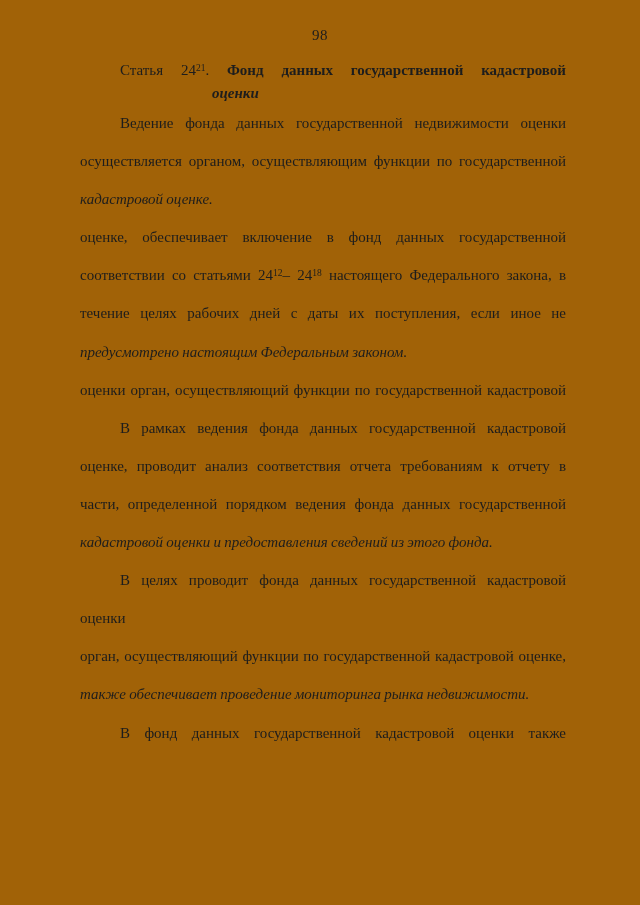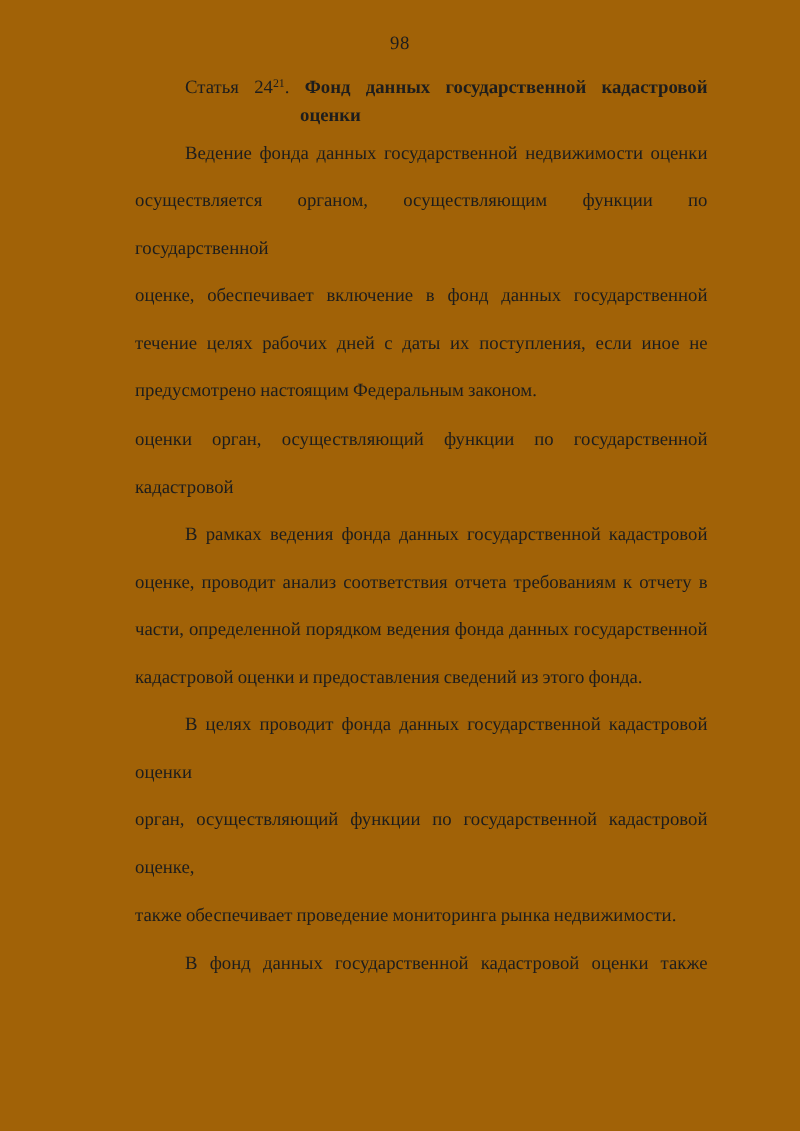--- a/index.html
+++ b/index.html
@@ -38,28 +38,28 @@
     padding-left: 132px;
   }
   .body-text .line {
     line-height: 38.1px;
   }
   .line {
     text-align: justify;
     text-align-last: justify;
     word-spacing: -0.5px;
     white-space: normal;
-    margin-left: 28px;
   }
   .line.indent {
     text-indent: 40px;
   }
   .line.last {
     text-align: right;
     text-align-last: left;
+    font-style: italic;
   }
   .b {
     font-weight: bold;
   }
   .sup {
     font-size: 9.5px;
     vertical-align: 4.5px;
     line-height: 0;
   }
 </style>
@@ -70,23 +70,25 @@
   <div class="pagenum">98</div>
   <div class="content">
     <div class="heading">
         <div class="line indent"><span class="">Статья 24</span><span class="sup">21</span><span class="">. </span><span class="b ">Фонд данных государственной кадастровой</span></div>
         <div class="line last"><span class="b ">оценки</span></div>
       </div>
     <div class="body-text">
       <div class="para">
           <div class="line indent"><span class="">Ведение фонда данных государственной недвижимости оценки</span></div>
           <div class="line"><span class="">осуществляется органом, осуществляющим функции по государственной</span></div>
+          <div class="line last"><span class="">кадастровой оценке.</span></div>
         </div>
       <div class="para">
           <div class="line"><span class="">оценке, обеспечивает включение в фонд данных государственной</span></div>
+          <div class="line"><span class="">соответствии со статьями 24</span><span class="sup">12</span><span class="">– 24</span><span class="sup">18</span><span class=""> настоящего Федерального закона, в</span></div>
           <div class="line"><span class="">течение целях рабочих дней с даты их поступления, если иное не</span></div>
           <div class="line last"><span class="">предусмотрено настоящим Федеральным законом.</span></div>
         </div>
       <div class="para">
           <div class="line"><span class="">оценки орган, осуществляющий функции по государственной кадастровой</span></div>
           <div class="line indent"><span class="">В рамках ведения фонда данных государственной кадастровой</span></div>
           <div class="line"><span class="">оценке, проводит анализ соответствия отчета требованиям к отчету в</span></div>
           <div class="line"><span class="">части, определенной порядком ведения фонда данных государственной</span></div>
           <div class="line last"><span class="">кадастровой оценки и предоставления сведений из этого фонда.</span></div>
         </div>

